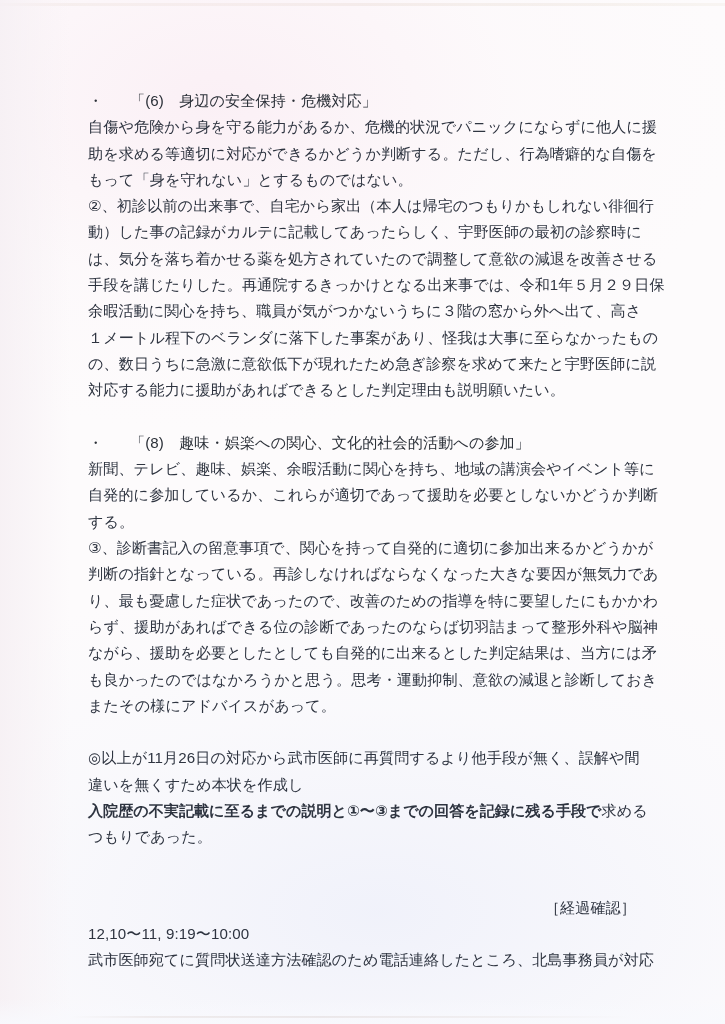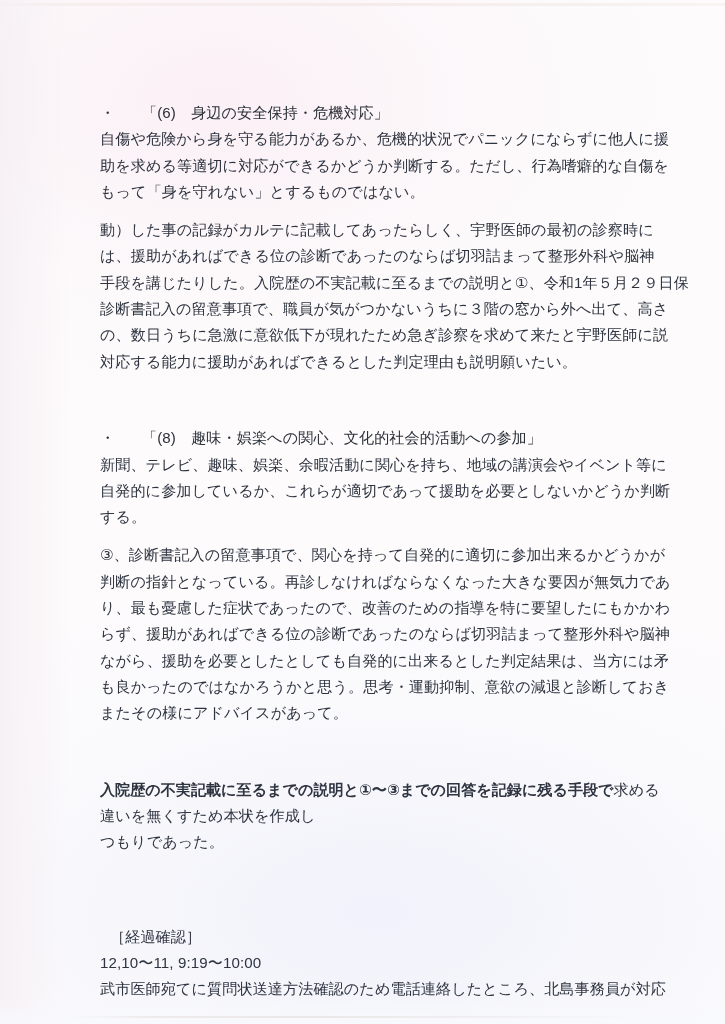--- a/index.html
+++ b/index.html
@@ -79,38 +79,38 @@
     left: 88px;
     top: 88px;
     width: 548px;
     color: #2e3440;
     font-size: 15.1px;
     line-height: 26.3px;
     letter-spacing: .1px;
     -webkit-font-smoothing: antialiased;
   }
 
-  .para { margin: 12px; }
+  .para { margin: 0; }
 
   .ln { display: block; white-space: pre; }
 
   .spacer { display: block; height: 26.3px; }
   .spacer-lg { display: block; height: 44px; }
 
   .bullet-line .dot {
     display: inline-block;
     width: 42px;
   }
 
   .bold { font-weight: 700; letter-spacing: 0; }
 
   .heading { color: #2b3038; }
 
   .block-confirm { }
-  .indent-1 { padding-left: 10px; }
+  .indent-1 { padding-left: 10px; text-align: right; }
 </style>
 </head>
 <body>
 
 <div class="page">
 
   <div class="scan-top-edge"></div>
   <div class="scan-top-edge2"></div>
   <div class="tint-warm"></div>
   <div class="tint-cool"></div>
@@ -119,24 +119,26 @@
   <div class="body-text">
 
     <div class="para">
       <span class="ln bullet-line heading"><span class="dot">・</span><span>「(6)　身辺の安全保持・危機対応」</span></span>
       <span class="ln">自傷や危険から身を守る能力があるか、危機的状況でパニックにならずに他人に援</span>
       <span class="ln">助を求める等適切に対応ができるかどうか判断する。ただし、行為嗜癖的な自傷を</span>
       <span class="ln">もって「身を守れない」とするものではない。</span>
     </div>
 
     <div class="para">
+      <span class="ln">②、初診以前の出来事で、自宅から家出（本人は帰宅のつもりかもしれない徘徊行</span>
       <span class="ln">動）した事の記録がカルテに記載してあったらしく、宇野医師の最初の診察時に</span>
-      <span class="ln">は、援助があればできる位の診断であったのならば切羽詰まって整形外科や脳神</span>
-      <span class="ln">手段を講じたりした。入院歴の不実記載に至るまでの説明と①、令和1年５月２９日保</span>
-      <span class="ln">診断書記入の留意事項で、職員が気がつかないうちに３階の窓から外へ出て、高さ</span>
+      <span class="ln">は、気分を落ち着かせる薬を処方されていたので調整して意欲の減退を改善させる</span>
+      <span class="ln">手段を講じたりした。再通院するきっかけとなる出来事では、令和1年５月２９日保</span>
+      <span class="ln">余暇活動に関心を持ち、職員が気がつかないうちに３階の窓から外へ出て、高さ</span>
+      <span class="ln">１メートル程下のベランダに落下した事案があり、怪我は大事に至らなかったもの</span>
       <span class="ln">の、数日うちに急激に意欲低下が現れたため急ぎ診察を求めて来たと宇野医師に説</span>
       <span class="ln">対応する能力に援助があればできるとした判定理由も説明願いたい。</span>
     </div>
 
     <span class="spacer"></span>
 
     <div class="para">
       <span class="ln bullet-line heading"><span class="dot">・</span><span>「(8)　趣味・娯楽への関心、文化的社会的活動への参加」</span></span>
       <span class="ln">新聞、テレビ、趣味、娯楽、余暇活動に関心を持ち、地域の講演会やイベント等に</span>
       <span class="ln">自発的に参加しているか、これらが適切であって援助を必要としないかどうか判断</span>
@@ -149,22 +151,23 @@
       <span class="ln">り、最も憂慮した症状であったので、改善のための指導を特に要望したにもかかわ</span>
       <span class="ln">らず、援助があればできる位の診断であったのならば切羽詰まって整形外科や脳神</span>
       <span class="ln">ながら、援助を必要としたとしても自発的に出来るとした判定結果は、当方には矛</span>
       <span class="ln">も良かったのではなかろうかと思う。思考・運動抑制、意欲の減退と診断しておき</span>
       <span class="ln">またその様にアドバイスがあって。</span>
     </div>
 
     <span class="spacer"></span>
 
     <div class="para">
+      <span class="ln">◎以上が11月26日の対応から武市医師に再質問するより他手段が無く、誤解や間</span>
+      <span class="ln">違いを無くすため本状を作成し</span>
       <span class="ln"><span class="bold">入院歴の不実記載に至るまでの説明と①〜③までの回答を記録に残る手段で</span><span>求める</span></span>
-      <span class="ln">違いを無くすため本状を作成し</span>
       <span class="ln">つもりであった。</span>
     </div>
 
     <span class="spacer-lg"></span>
 
     <div class="para block-confirm">
       <span class="ln indent-1">［経過確認］</span>
       <span class="ln">12,10〜11, 9:19〜10:00</span>
       <span class="ln">武市医師宛てに質問状送達方法確認のため電話連絡したところ、北島事務員が対応</span>
 

